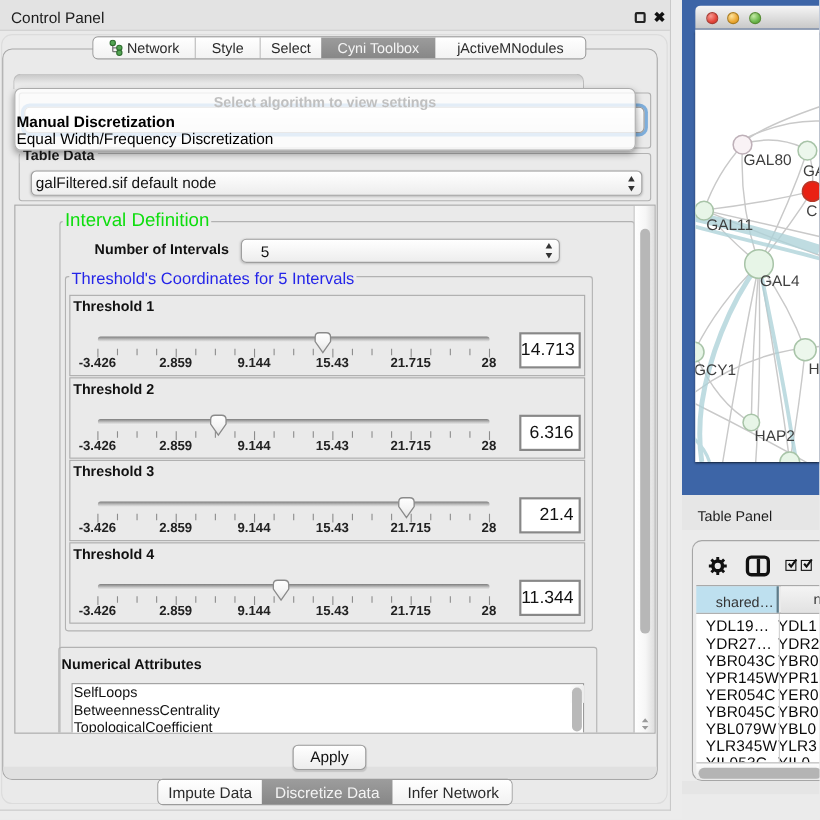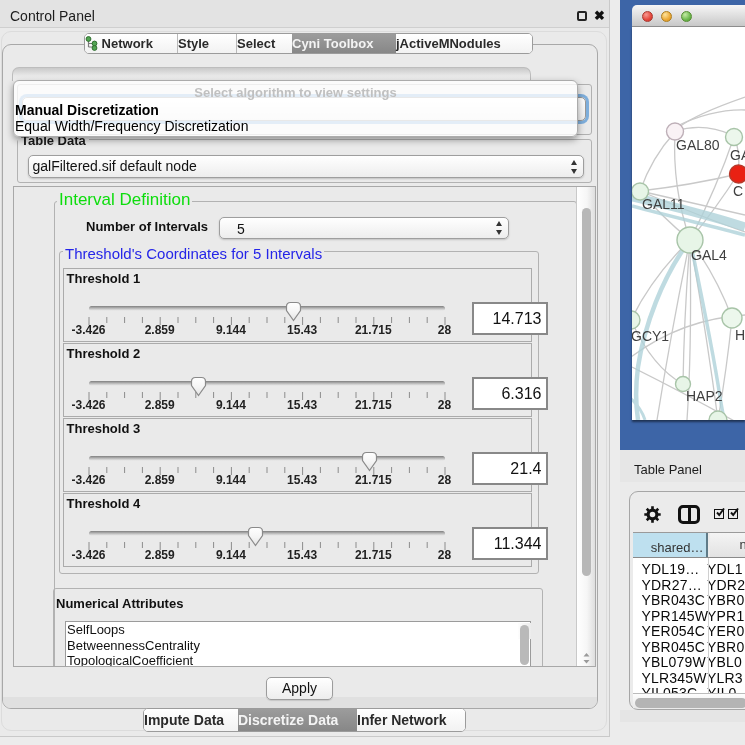--- a/index.html
+++ b/index.html
@@ -21,21 +21,21 @@
 
 
 #bigpanel { left:2px; top:44px; width:596px; height:665px; background:#eaeaea;
   border:1px solid #a8a8a8; border-radius:9px; }
 #bigpanel-bottom { left:3px; top:697px; width:594px; height:11px; background:#e0e0e0;
   border-radius:0 0 8px 8px; }
 
 
 .segbar { display:flex; border:1px solid #9b9b9b; border-radius:5px; overflow:hidden;
   background:#fff; }
-.seg { flex:none; font-size:13px; font-weight:bold; color:#2a2a2a;
+.seg { flex:none; text-align:center; font-size:13px; font-weight:normal; color:#2a2a2a;
   background:linear-gradient(#ffffff,#f2f2f2); position:relative; }
 .seg.sep { border-left:1px solid #b9b9b9; }
 .seg.sel { background:linear-gradient(#9c9c9c,#878787); color:#f4f4f4; }
 #toptabs { left:84px; top:33px; width:449px; height:21px; }
 #toptabs .seg { line-height:19px; }
 #bottabs { left:143px; top:708px; width:323px; height:24px; }
 #bottabs .seg { line-height:22px; font-size:14px; }
 
 
 #ghostgroup { left:17px; top:84px; width:575px; height:51px; border:1px solid #b0b0b0; border-radius:3px; }
@@ -69,21 +69,21 @@
 .group { position:absolute; border:1px solid #b2b2b2; border-radius:3px; }
 .glabel { position:absolute; font-size:15px; background:#eaeaea; padding:0 2px; white-space:nowrap; }
 .green { color:#0ddd0d; }
 .blue { color:#2525e8; }
 
 
 .trow { position:absolute; left:48.5px; width:469px; height:74px; border:1px solid #ababab; background:#eaeaea; }
 .trow .lbl { position:absolute; left:3px; top:2px; font-size:13px; font-weight:bold; color:#111; }
 .track { position:absolute; left:25px; top:37px; width:356px; height:5px; border-radius:3px;
   background:linear-gradient(#7f7f7f,#c9c9c9 60%,#efefef); }
-.vbox { position:absolute; left:408px; top:33px; width:76px; height:33px; background:#fff;
+.vbox { position:absolute; left:408px; top:33px; width:56px; height:33px; background:#fff;
   border:2px solid #888; font-size:16px; color:#111; text-align:right; line-height:29px; padding-right:4px; }
 .ticks { position:absolute; left:0; top:0; }
 .tlabels { position:absolute; top:54px; left:0; width:100%; font-size:12px; font-weight:bold; color:#222; }
 .tlabels span { position:absolute; transform:translateX(-50%); }
 .thumb { position:absolute; top:32px; }
 
 
 #attrgroup { left:39px; top:401px; width:490px; height:120px; }
 #numattr { left:42px; top:409px; font-size:13px; font-weight:bold; color:#111; position:absolute;}
 #attrlist { position:absolute; left:51px; top:434px; width:466px; height:60px; background:#fff;

